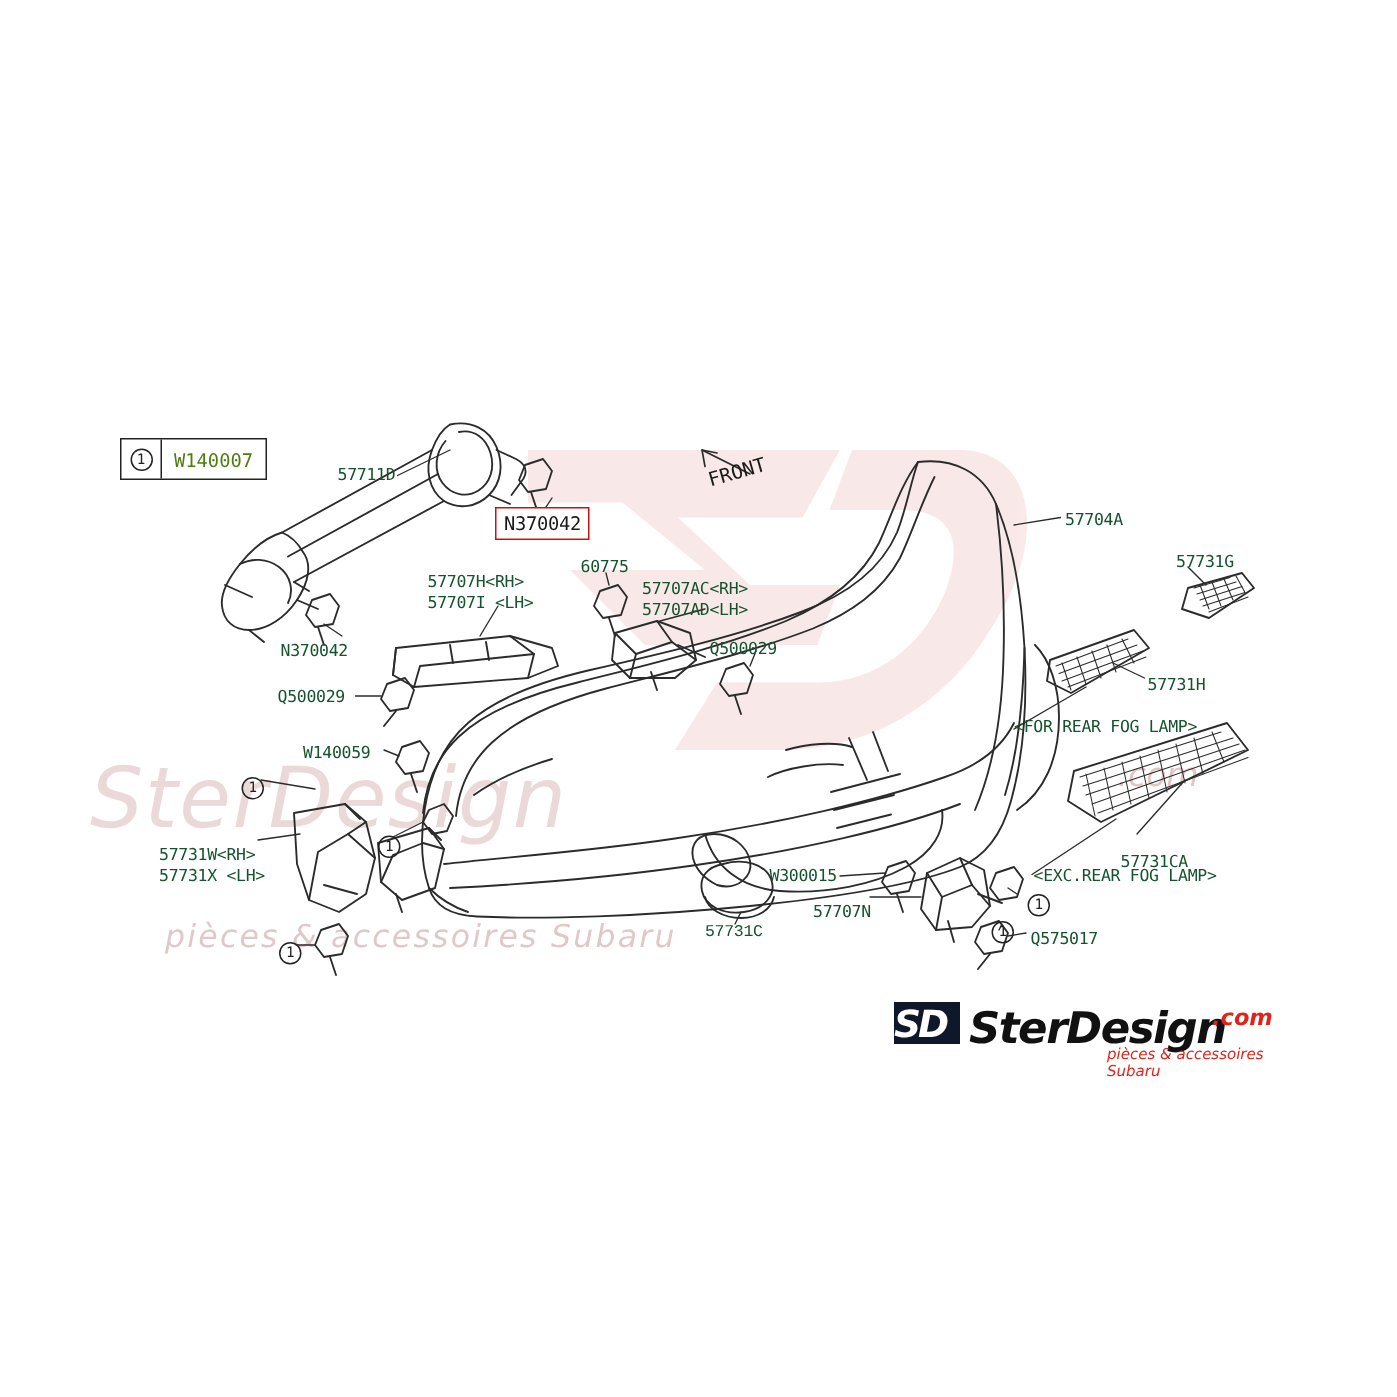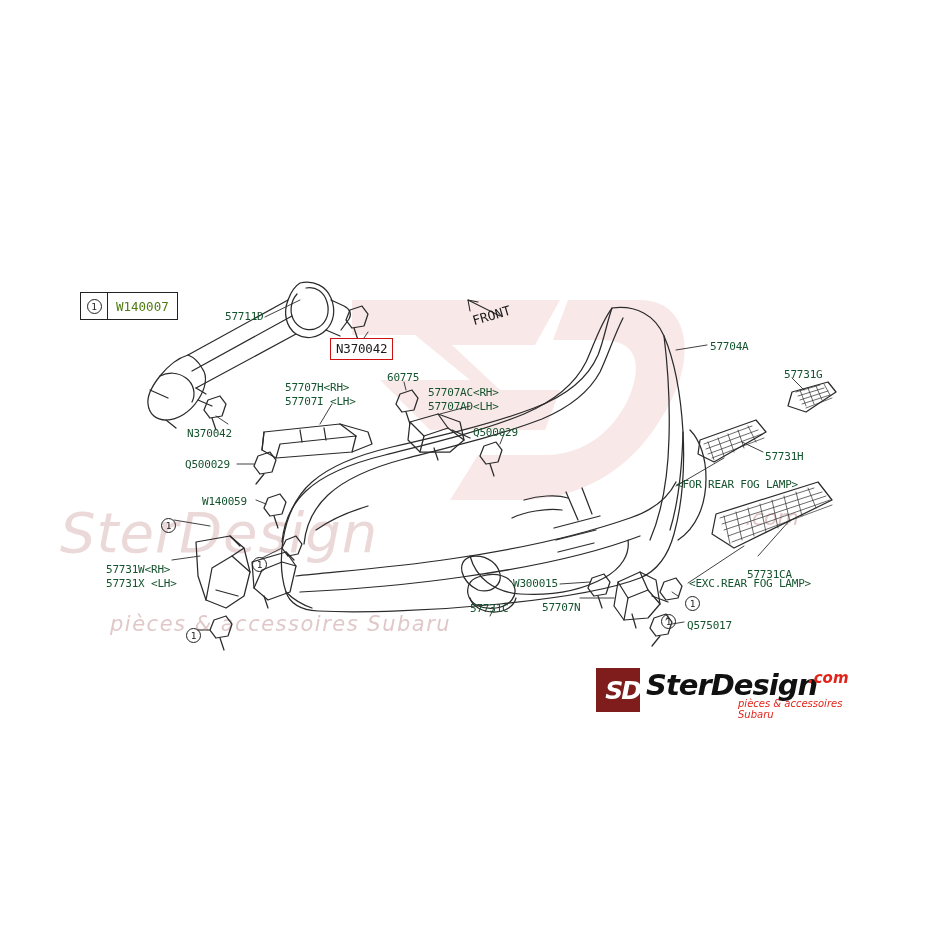--- a/index.html
+++ b/index.html
@@ -133,25 +133,25 @@
     left: 596px;
     top: 668px;
     width: 266px;
     height: 44px;
   }
   .logo-sq {
     position: absolute;
     left: 0;
     top: 0;
     width: 44px;
-    height: 44px;
-    background: #7f1d1d;
+    height: 28px;
+    background: #0f172a;
     display: flex;
     align-items: center;
-    justify-content: flex-end;
+    justify-content: flex-start;
   }
   .logo-sq span {
     font-family: "DejaVu Sans", sans-serif;
     font-style: italic;
     font-weight: bold;
     font-size: 25px;
     color: #ffffff;
     letter-spacing: -2px;
   }
   .logo-main {
@@ -448,21 +448,21 @@
       <div class="label" style="left: 765px; top: 450px;">57731H</div>
       <div class="label" style="left: 185px; top: 458px;">Q500029</div>
       <div class="label" style="left: 676px; top: 478px;">&lt;FOR REAR FOG LAMP&gt;</div>
       <div class="label" style="left: 202px; top: 495px;">W140059</div>
       <div class="label" style="left: 747px; top: 556px; margin-top: 12px;">57731CA</div>
       <div class="label two" style="left: 106px; top: 563px;">57731W&lt;RH&gt;
 57731X &lt;LH&gt;</div>
       <div class="label" style="left: 689px; top: 577px;">&lt;EXC.REAR FOG LAMP&gt;</div>
       <div class="label" style="left: 513px; top: 577px;">W300015</div>
       <div class="label" style="left: 542px; top: 601px;">57707N</div>
-      <div class="label" style="left: 470px; top: 602px;">57731C</div>
+      <div class="label" style="left: 470px; top: 615px; font-family: Liberation Mono, monospace;">57731C</div>
       <div class="label" style="left: 687px; top: 619px;">Q575017</div>
     </div>
 
   <div id="callouts-host">
       <div class="circnum cnum-abs" style="left: 161px; top: 518px;">1</div>
       <div class="circnum cnum-abs" style="left: 252px; top: 557px;">1</div>
       <div class="circnum cnum-abs" style="left: 186px; top: 628px;">1</div>
       <div class="circnum cnum-abs" style="left: 685px; top: 596px;">1</div>
       <div class="circnum cnum-abs" style="left: 661px; top: 614px;">1</div>
     </div>

